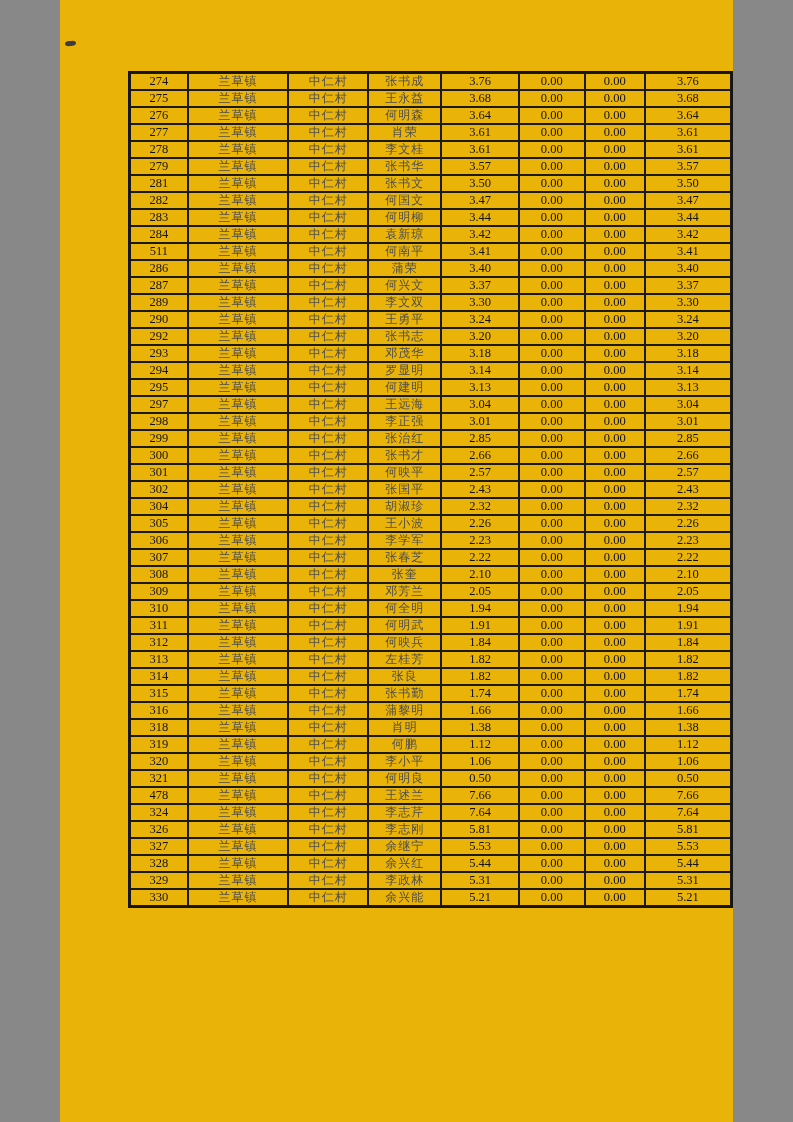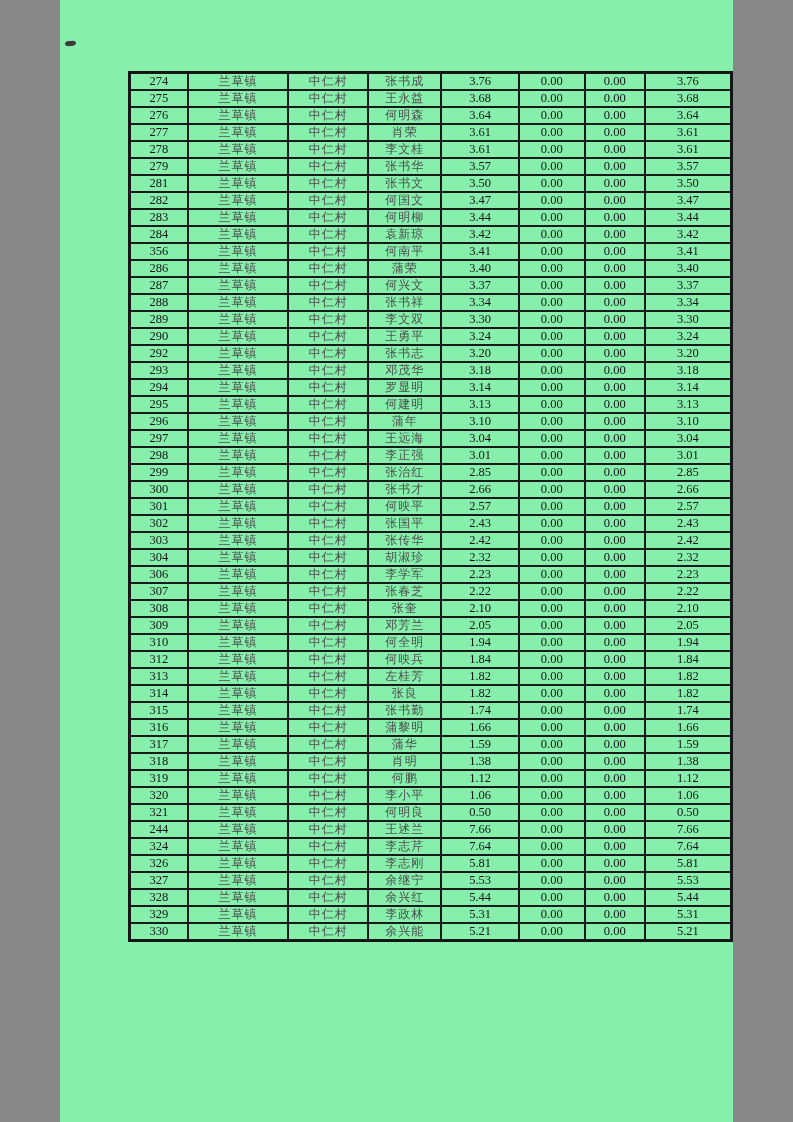--- a/index.html
+++ b/index.html
@@ -1,20 +1,20 @@
 <!DOCTYPE html>
 <html><head>
 <meta charset="utf-8">
 <style>
   html,body{margin:0;padding:0;background:#888;}
   .page{
     position:relative;
     width:673px;height:1122px;
     margin:0 auto;
-    background:#86efac;
+    background:#eab308;
     font-family:"Liberation Serif","DejaVu Serif",serif;
     overflow:hidden;
   }
   
   .speck{
     position:absolute;left:5px;top:41px;
     width:11px;height:5px;
     background:#3d3d3d;
     border-radius:45%/55%;
     transform:rotate(-6deg);
@@ -152,21 +152,21 @@
           <td class="num">284</td>
           <td class="zh">兰草镇</td>
           <td class="zh">中仁村</td>
           <td class="zh">袁新琼</td>
           <td class="num">3.42</td>
           <td class="num">0.00</td>
           <td class="num">0.00</td>
           <td class="num">3.42</td>
         </tr>
         <tr>
-          <td class="num">356</td>
+          <td class="num">511</td>
           <td class="zh">兰草镇</td>
           <td class="zh">中仁村</td>
           <td class="zh">何南平</td>
           <td class="num">3.41</td>
           <td class="num">0.00</td>
           <td class="num">0.00</td>
           <td class="num">3.41</td>
         </tr>
         <tr>
           <td class="num">286</td>
@@ -182,30 +182,20 @@
           <td class="num">287</td>
           <td class="zh">兰草镇</td>
           <td class="zh">中仁村</td>
           <td class="zh">何兴文</td>
           <td class="num">3.37</td>
           <td class="num">0.00</td>
           <td class="num">0.00</td>
           <td class="num">3.37</td>
         </tr>
         <tr>
-          <td class="num">288</td>
-          <td class="zh">兰草镇</td>
-          <td class="zh">中仁村</td>
-          <td class="zh">张书祥</td>
-          <td class="num">3.34</td>
-          <td class="num">0.00</td>
-          <td class="num">0.00</td>
-          <td class="num">3.34</td>
-        </tr>
-        <tr>
           <td class="num">289</td>
           <td class="zh">兰草镇</td>
           <td class="zh">中仁村</td>
           <td class="zh">李文双</td>
           <td class="num">3.30</td>
           <td class="num">0.00</td>
           <td class="num">0.00</td>
           <td class="num">3.30</td>
         </tr>
         <tr>
@@ -252,30 +242,20 @@
           <td class="num">295</td>
           <td class="zh">兰草镇</td>
           <td class="zh">中仁村</td>
           <td class="zh">何建明</td>
           <td class="num">3.13</td>
           <td class="num">0.00</td>
           <td class="num">0.00</td>
           <td class="num">3.13</td>
         </tr>
         <tr>
-          <td class="num">296</td>
-          <td class="zh">兰草镇</td>
-          <td class="zh">中仁村</td>
-          <td class="zh">蒲年</td>
-          <td class="num">3.10</td>
-          <td class="num">0.00</td>
-          <td class="num">0.00</td>
-          <td class="num">3.10</td>
-        </tr>
-        <tr>
           <td class="num">297</td>
           <td class="zh">兰草镇</td>
           <td class="zh">中仁村</td>
           <td class="zh">王远海</td>
           <td class="num">3.04</td>
           <td class="num">0.00</td>
           <td class="num">0.00</td>
           <td class="num">3.04</td>
         </tr>
         <tr>
@@ -322,40 +302,40 @@
           <td class="num">302</td>
           <td class="zh">兰草镇</td>
           <td class="zh">中仁村</td>
           <td class="zh">张国平</td>
           <td class="num">2.43</td>
           <td class="num">0.00</td>
           <td class="num">0.00</td>
           <td class="num">2.43</td>
         </tr>
         <tr>
-          <td class="num">303</td>
-          <td class="zh">兰草镇</td>
-          <td class="zh">中仁村</td>
-          <td class="zh">张传华</td>
-          <td class="num">2.42</td>
-          <td class="num">0.00</td>
-          <td class="num">0.00</td>
-          <td class="num">2.42</td>
-        </tr>
-        <tr>
           <td class="num">304</td>
           <td class="zh">兰草镇</td>
           <td class="zh">中仁村</td>
           <td class="zh">胡淑珍</td>
           <td class="num">2.32</td>
           <td class="num">0.00</td>
           <td class="num">0.00</td>
           <td class="num">2.32</td>
         </tr>
         <tr>
+          <td class="num">305</td>
+          <td class="zh">兰草镇</td>
+          <td class="zh">中仁村</td>
+          <td class="zh">王小波</td>
+          <td class="num">2.26</td>
+          <td class="num">0.00</td>
+          <td class="num">0.00</td>
+          <td class="num">2.26</td>
+        </tr>
+        <tr>
           <td class="num">306</td>
           <td class="zh">兰草镇</td>
           <td class="zh">中仁村</td>
           <td class="zh">李学军</td>
           <td class="num">2.23</td>
           <td class="num">0.00</td>
           <td class="num">0.00</td>
           <td class="num">2.23</td>
         </tr>
         <tr>
@@ -392,20 +372,30 @@
           <td class="num">310</td>
           <td class="zh">兰草镇</td>
           <td class="zh">中仁村</td>
           <td class="zh">何全明</td>
           <td class="num">1.94</td>
           <td class="num">0.00</td>
           <td class="num">0.00</td>
           <td class="num">1.94</td>
         </tr>
         <tr>
+          <td class="num">311</td>
+          <td class="zh">兰草镇</td>
+          <td class="zh">中仁村</td>
+          <td class="zh">何明武</td>
+          <td class="num">1.91</td>
+          <td class="num">0.00</td>
+          <td class="num">0.00</td>
+          <td class="num">1.91</td>
+        </tr>
+        <tr>
           <td class="num">312</td>
           <td class="zh">兰草镇</td>
           <td class="zh">中仁村</td>
           <td class="zh">何映兵</td>
           <td class="num">1.84</td>
           <td class="num">0.00</td>
           <td class="num">0.00</td>
           <td class="num">1.84</td>
         </tr>
         <tr>
@@ -442,30 +432,20 @@
           <td class="num">316</td>
           <td class="zh">兰草镇</td>
           <td class="zh">中仁村</td>
           <td class="zh">蒲黎明</td>
           <td class="num">1.66</td>
           <td class="num">0.00</td>
           <td class="num">0.00</td>
           <td class="num">1.66</td>
         </tr>
         <tr>
-          <td class="num">317</td>
-          <td class="zh">兰草镇</td>
-          <td class="zh">中仁村</td>
-          <td class="zh">蒲华</td>
-          <td class="num">1.59</td>
-          <td class="num">0.00</td>
-          <td class="num">0.00</td>
-          <td class="num">1.59</td>
-        </tr>
-        <tr>
           <td class="num">318</td>
           <td class="zh">兰草镇</td>
           <td class="zh">中仁村</td>
           <td class="zh">肖明</td>
           <td class="num">1.38</td>
           <td class="num">0.00</td>
           <td class="num">0.00</td>
           <td class="num">1.38</td>
         </tr>
         <tr>
@@ -492,21 +472,21 @@
           <td class="num">321</td>
           <td class="zh">兰草镇</td>
           <td class="zh">中仁村</td>
           <td class="zh">何明良</td>
           <td class="num">0.50</td>
           <td class="num">0.00</td>
           <td class="num">0.00</td>
           <td class="num">0.50</td>
         </tr>
         <tr>
-          <td class="num">244</td>
+          <td class="num">478</td>
           <td class="zh">兰草镇</td>
           <td class="zh">中仁村</td>
           <td class="zh">王述兰</td>
           <td class="num">7.66</td>
           <td class="num">0.00</td>
           <td class="num">0.00</td>
           <td class="num">7.66</td>
         </tr>
         <tr>
           <td class="num">324</td>

